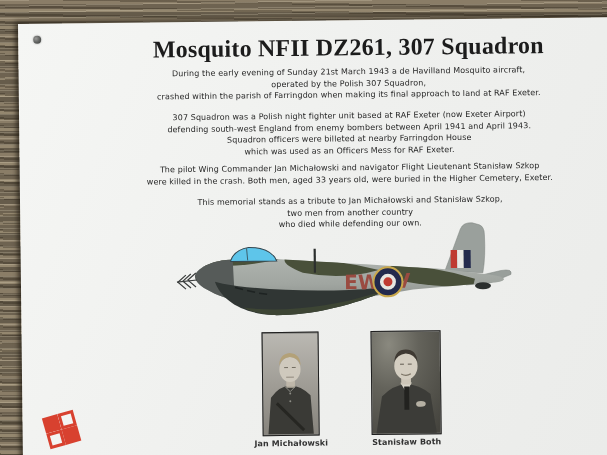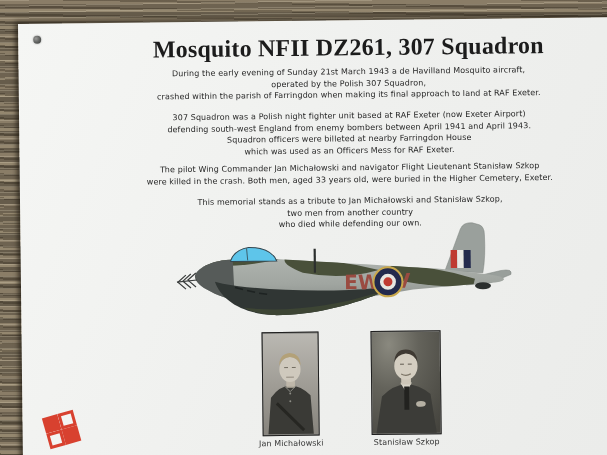--- a/index.html
+++ b/index.html
@@ -40,21 +40,21 @@
   .p1{top:46px}.p2{top:90px}.p3{top:142px}.p4{top:175px}
   .line{display:block;}
   .aircraft{position:absolute;left:152px;top:198px;width:370px;height:112px;}
   .photo-figure{position:absolute;top:311px;}
   .pf1{left:240px;width:57px;}
   .pf2{left:349px;width:70px;}
   .photo{width:100%;height:104px;border:1px solid #1f1f1f;box-sizing:border-box;overflow:hidden;background:#8a8a86;}
   .photo svg{display:block;width:100%;height:100%;}
   .photo-caption{
     position:absolute;left:50%;transform:translateX(-50%);top:107px;
-    white-space:nowrap;font-size:8px;color:#333;letter-spacing:0.1px;
+    white-space:nowrap;font-size:8px;color:#333;letter-spacing:0.1px;font-weight:bold;
   }
   .checkerboard{
     position:absolute;left:23px;top:390px;width:32px;height:32px;
     transform:rotate(-15deg);display:grid;grid-template-columns:16px 16px;grid-template-rows:16px 16px;
   }
   .cb{box-sizing:border-box;}
   .cb-solid{background:#d8412f;}
   .cb-outline{background:#f3f4f2;border:3px solid #d8412f;}
 </style>
 </head>
@@ -201,21 +201,21 @@
         <rect x="33" y="56" width="5" height="24" fill="#22221f"></rect>
         <rect x="30" y="46" width="10" height="8" fill="#cdc6b8"></rect>
         <ellipse cx="35" cy="35" rx="12" ry="14" fill="#d4cec1"></ellipse>
         <path d="M 23,31 Q 24,18 35,18 Q 46,18 47,31 Q 44,23 35,22 Q 26,23 23,31 Z" fill="#3f3a33"></path>
         <line x1="29" y1="33" x2="33" y2="33" stroke="#5d574c" stroke-width="1"></line>
         <line x1="37" y1="33" x2="41" y2="33" stroke="#5d574c" stroke-width="1"></line>
         <path d="M 30,43 Q 35,46 40,43" fill="none" stroke="#7c7466" stroke-width="1.2"></path>
         <ellipse cx="50" cy="74" rx="5" ry="3" fill="#b5b0a3"></ellipse>
       </svg>
     </div>
-    <div class="photo-caption">Stanisław Szkop</div>
+    <div class="photo-caption">Stanisław Both</div>
   </div>
 
   <div class="checkerboard">
     <div class="cb cb-solid"></div>
     <div class="cb cb-outline"></div>
     <div class="cb cb-outline"></div>
     <div class="cb cb-solid"></div>
   </div>
 
 </div>

